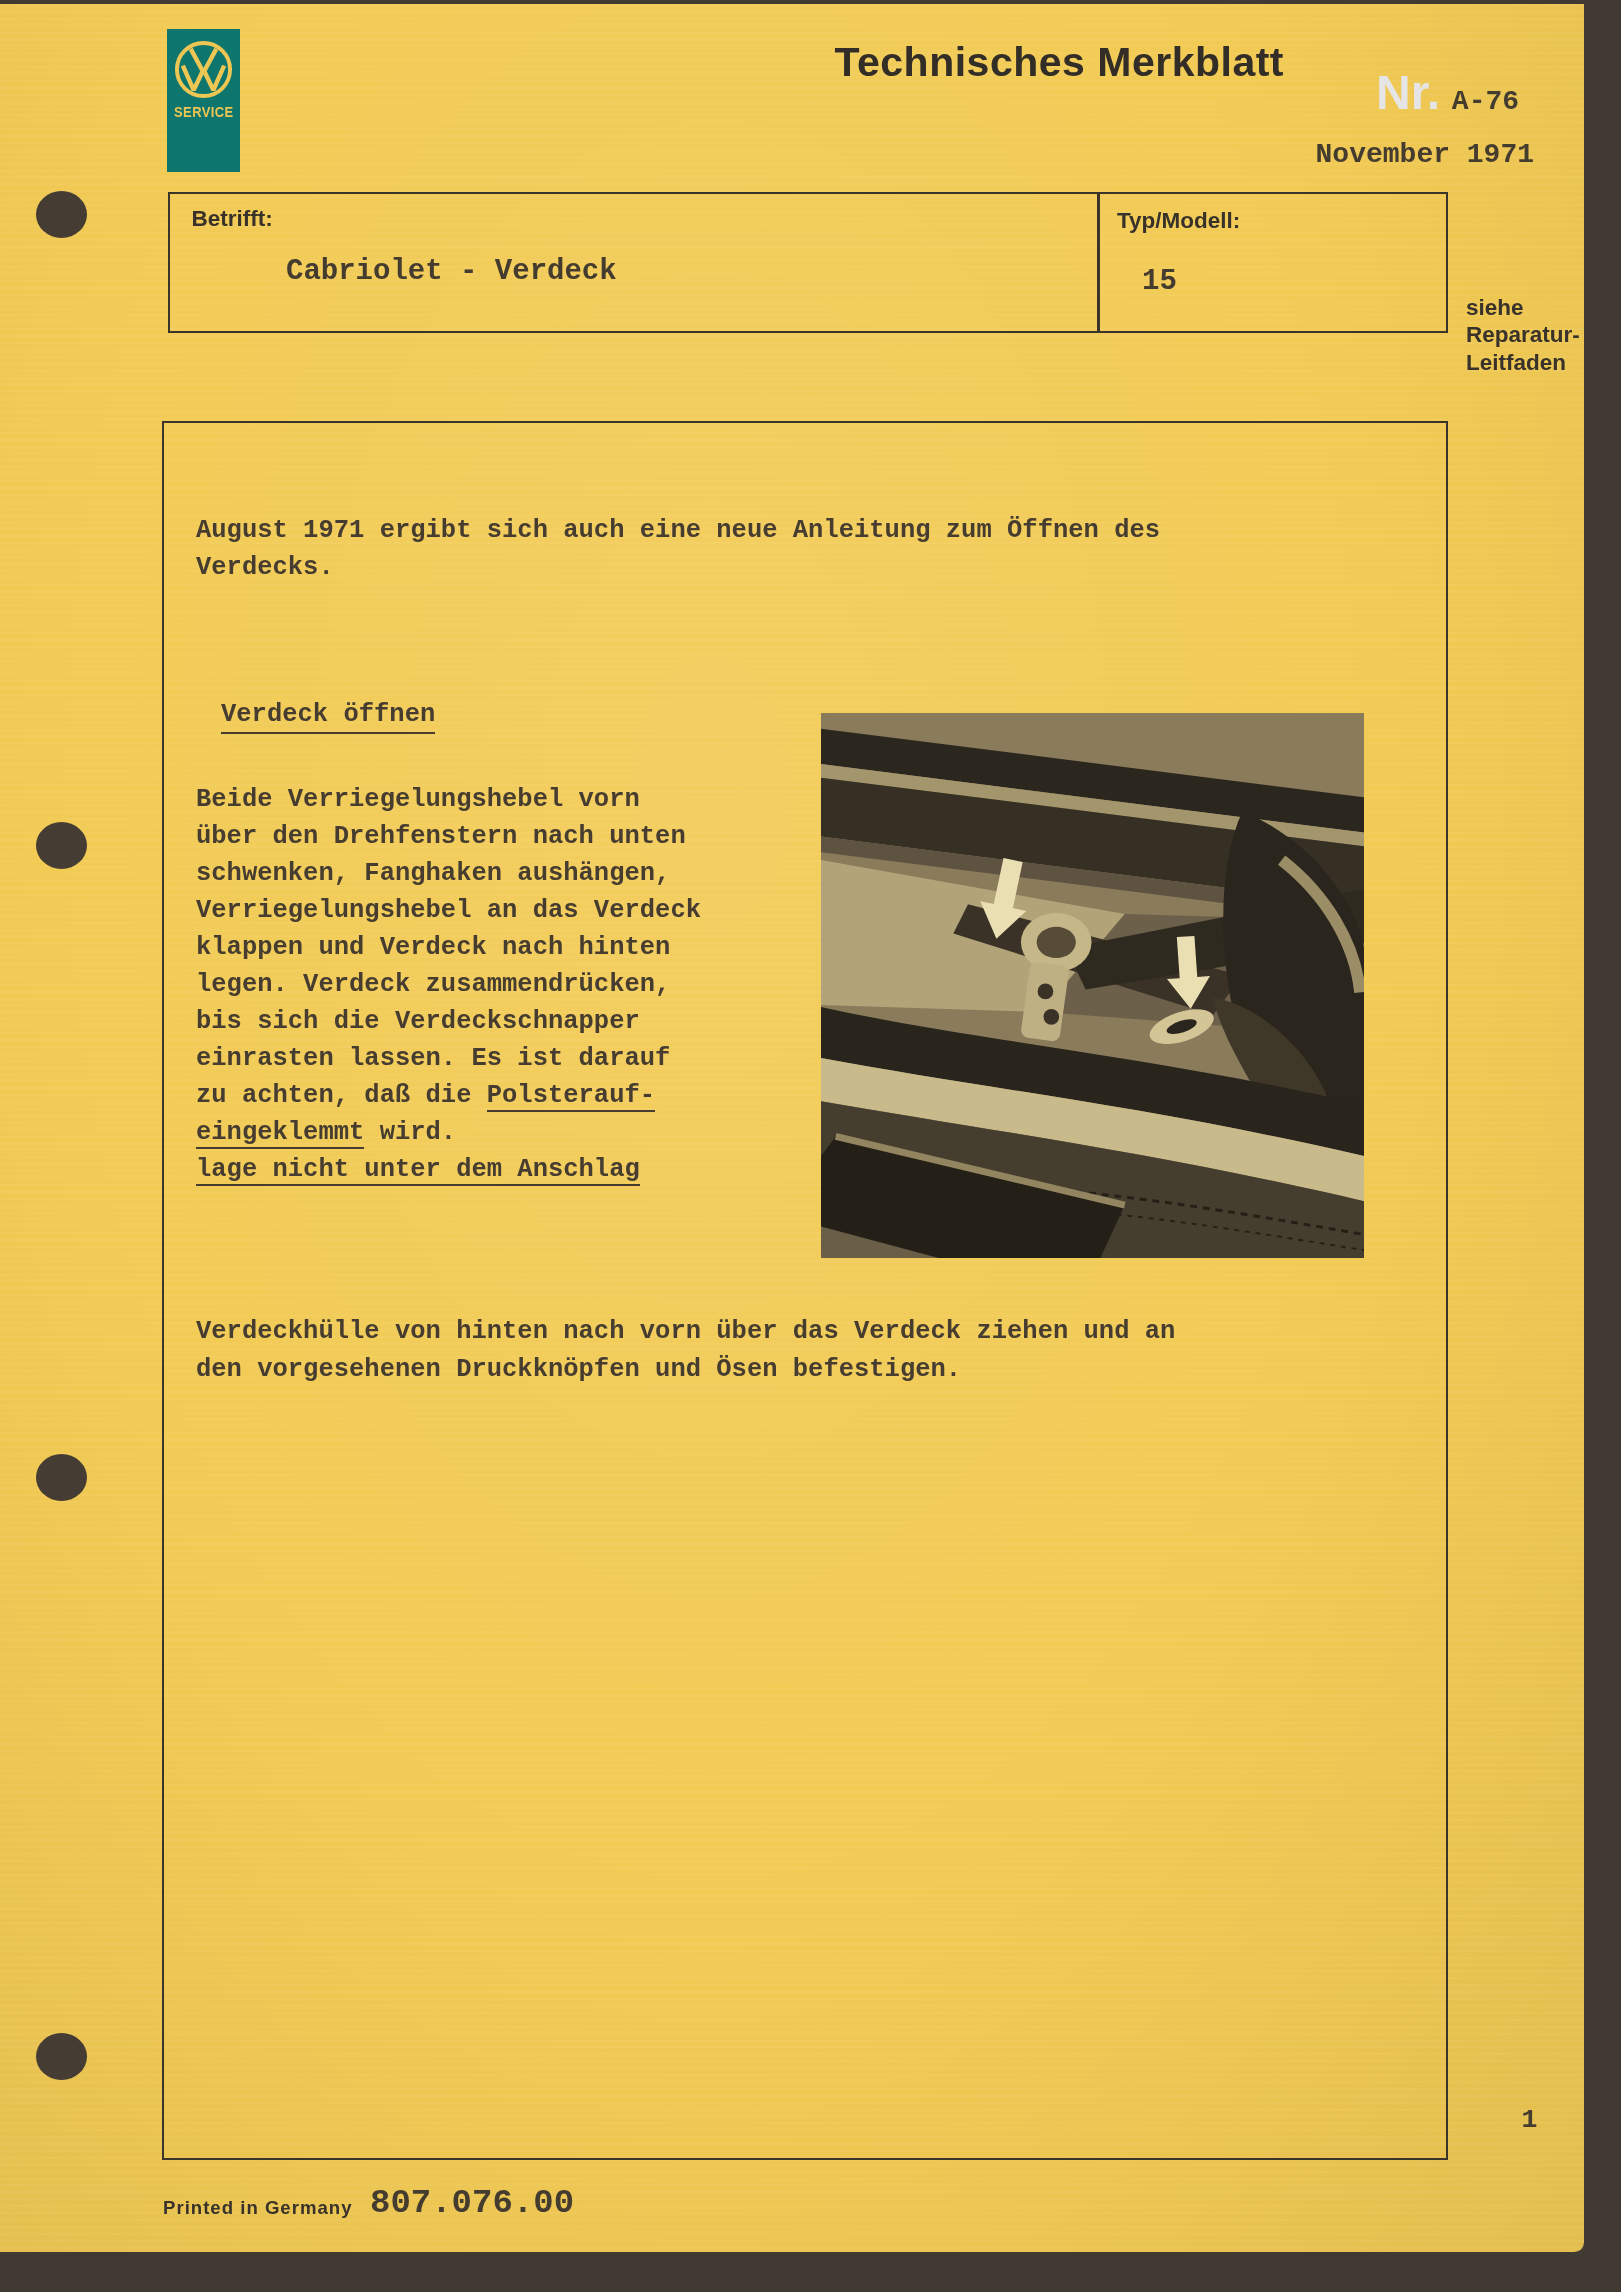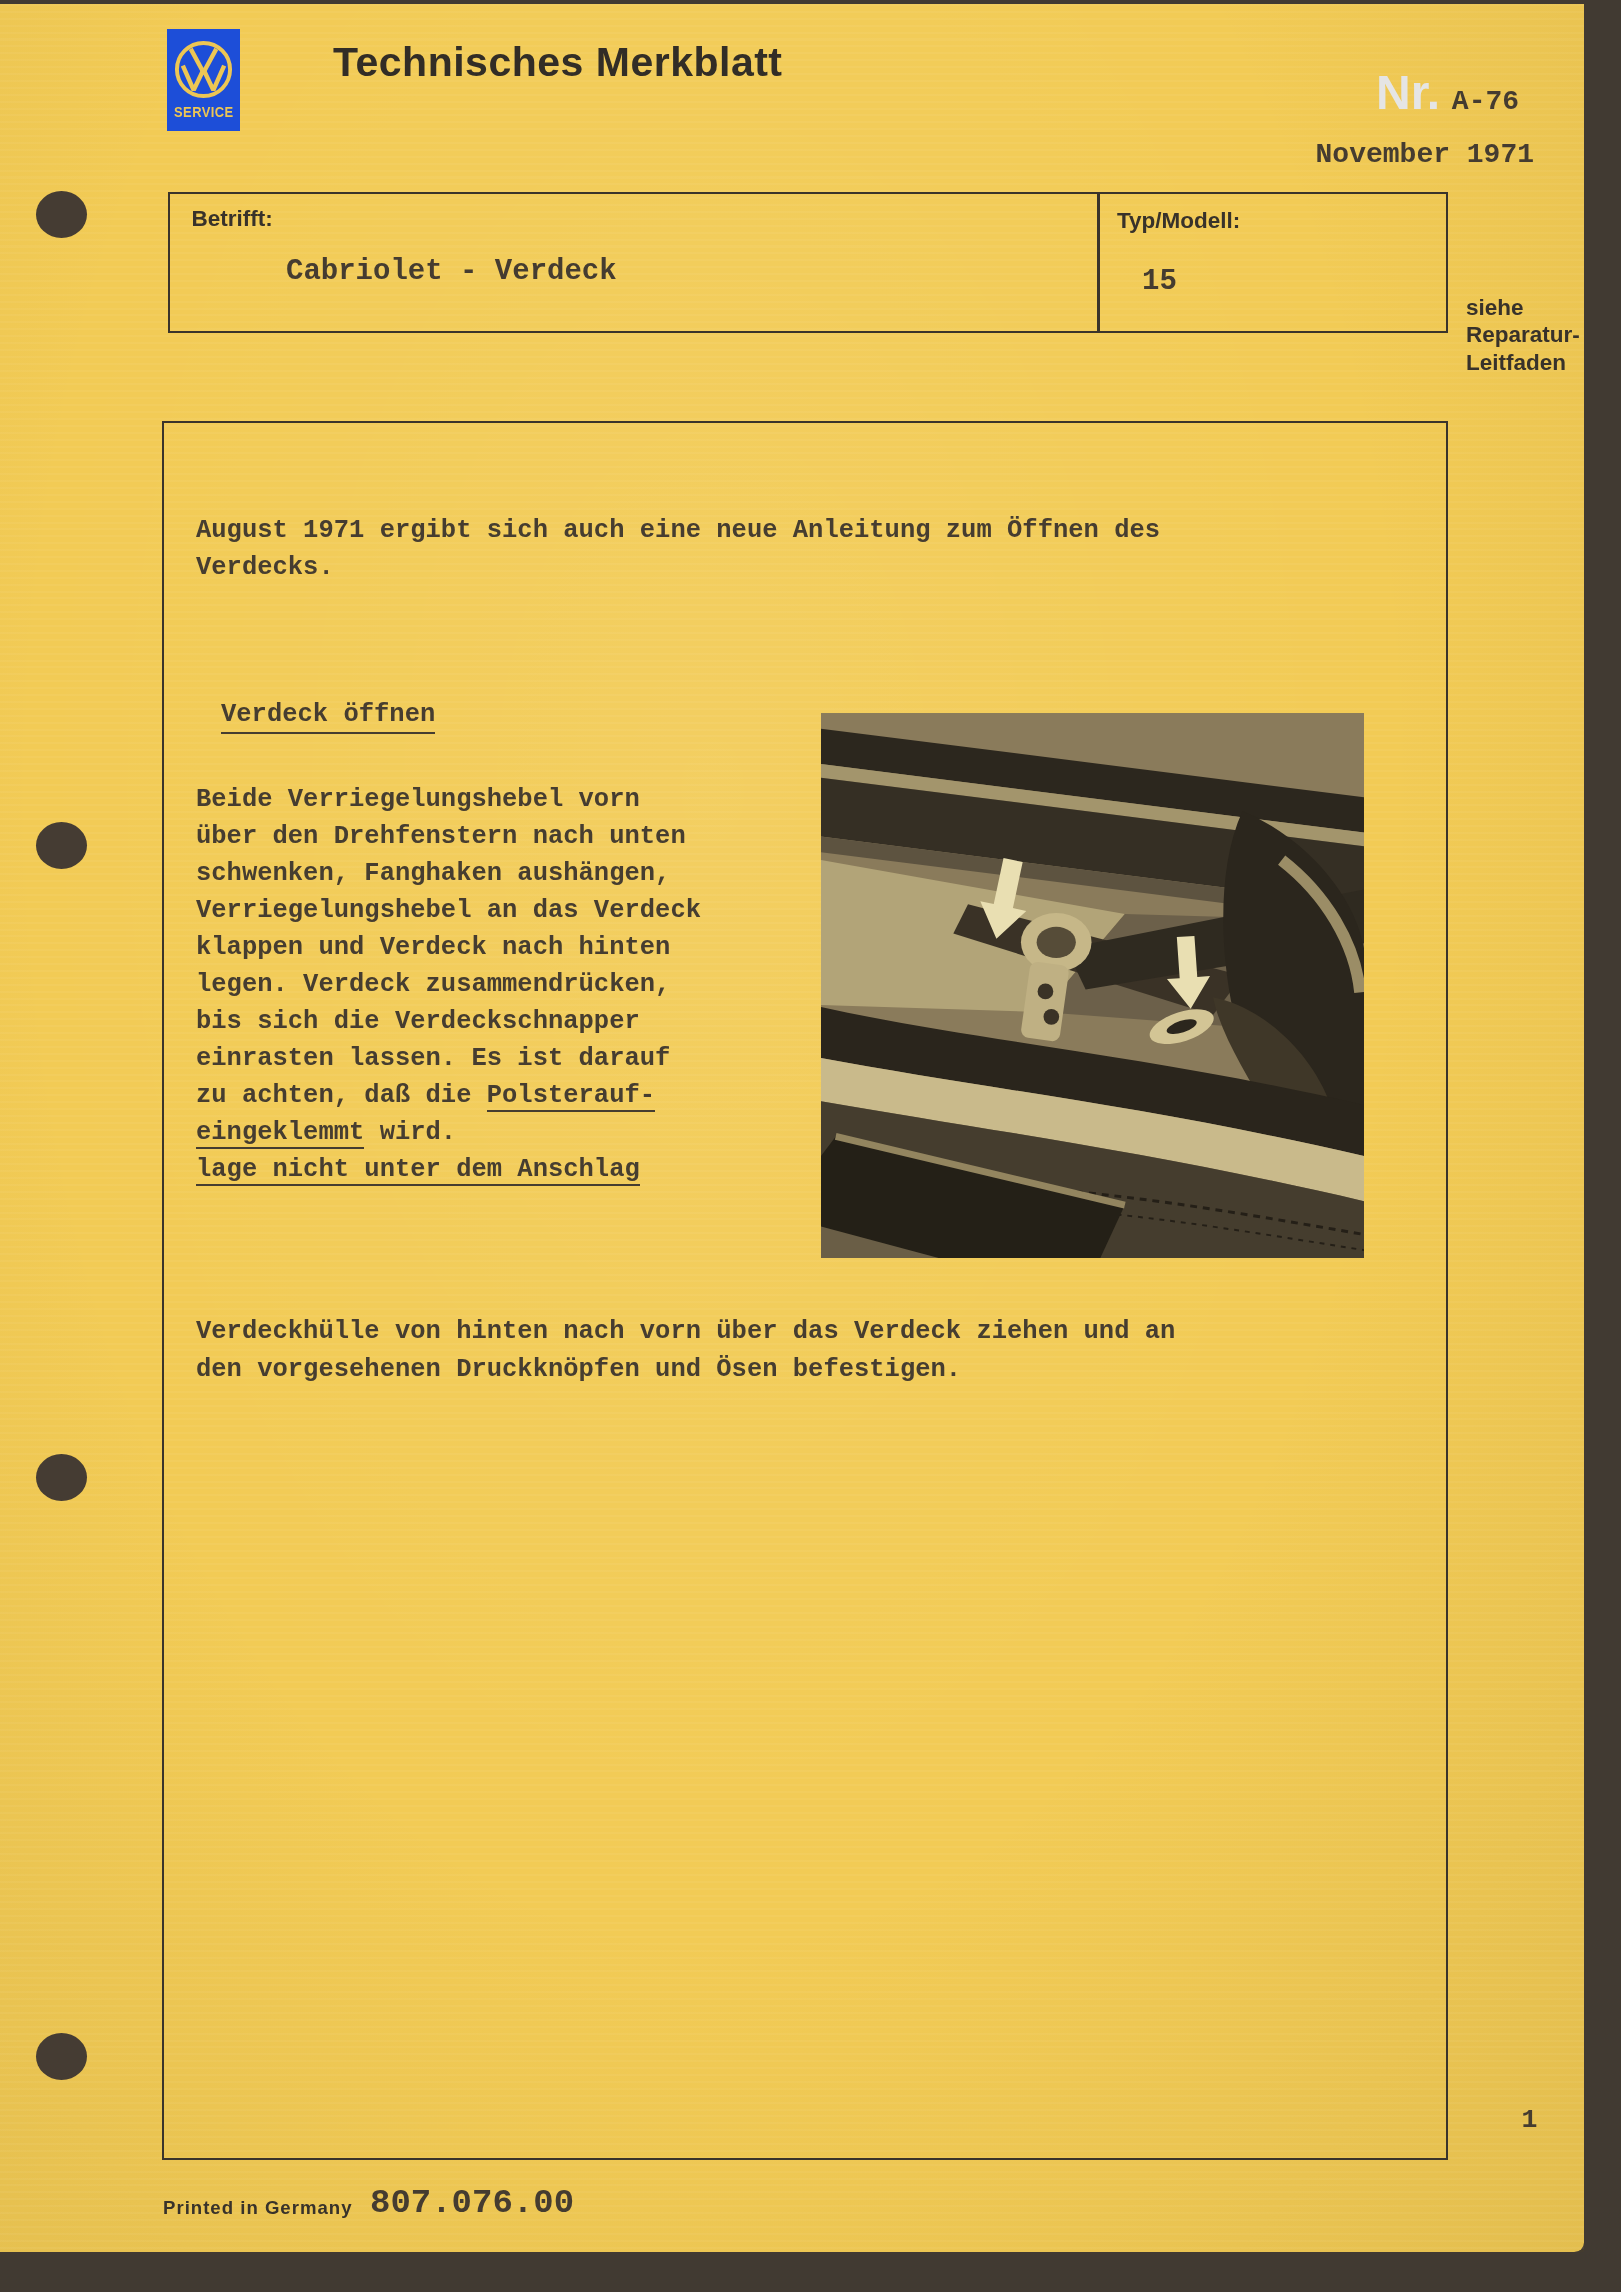--- a/index.html
+++ b/index.html
@@ -4,26 +4,26 @@
 <style>
   html,body{margin:0;padding:0;background:#2e2925;}
   .page{position:relative;width:1621px;height:2293px;background:#413a32;overflow:hidden;
         font-family:"Liberation Sans","DejaVu Sans",sans-serif;color:#3a342b;}
   .sheet{position:absolute;left:0;top:3.9px;width:1584px;height:2248px;background:#f2cb55;
          border-bottom-right-radius:9.8px;}
   .sheet::after{content:"";position:absolute;inset:0;pointer-events:none;
          background:repeating-linear-gradient(180deg,rgba(255,255,255,.045) 0 2px,rgba(0,0,0,0) 2px 6.9px),
                     radial-gradient(ellipse at 45% 35%,rgba(255,255,255,.07) 0%,rgba(0,0,0,0) 55%,rgba(97,74,20,.10) 100%);}
   .hole{position:absolute;width:51px;height:47px;border-radius:50%;background:#453c33;}
-  .logo-box{position:absolute;left:167px;top:29px;width:73px;height:102px;background:#1d4ed8;
+  .logo-box{position:absolute;left:167px;top:29px;width:73px;height:143px;background:#0f766e;
             display:flex;flex-direction:column;align-items:center;justify-content:flex-start;}
   .logo-box svg{margin-top:9.8px;}
   .logo-service{color:#edc654;font-weight:bold;font-size:14.7px;letter-spacing:0.5px;
                 transform:scaleX(.88);margin-top:3.9px;}
-  .doc-title{position:absolute;left:333px;top:39px;width:951px;text-align:left;
+  .doc-title{position:absolute;left:333px;top:39px;width:951px;text-align:right;
              font-size:41px;font-weight:bold;color:#322d26;letter-spacing:0.5px;}
   .nr-block{position:absolute;left:1376px;top:65px;display:flex;align-items:baseline;}
   .nr-label{font-size:48px;font-weight:bold;color:#e5e5e5;}
   .nr-value{font-family:"Liberation Mono","DejaVu Sans Mono",monospace;font-weight:bold;
             font-size:28px;margin-left:11.8px;color:#453c30;}
   .date-line{position:absolute;left:1225px;top:139px;width:309px;text-align:right;
              font-family:"Liberation Mono","DejaVu Sans Mono",monospace;font-weight:bold;
              font-size:28px;color:#453c30;}
   .info-box{position:absolute;left:168px;top:192px;width:1280px;height:141px;
             border:2.9px solid #3a342b;box-sizing:border-box;}

